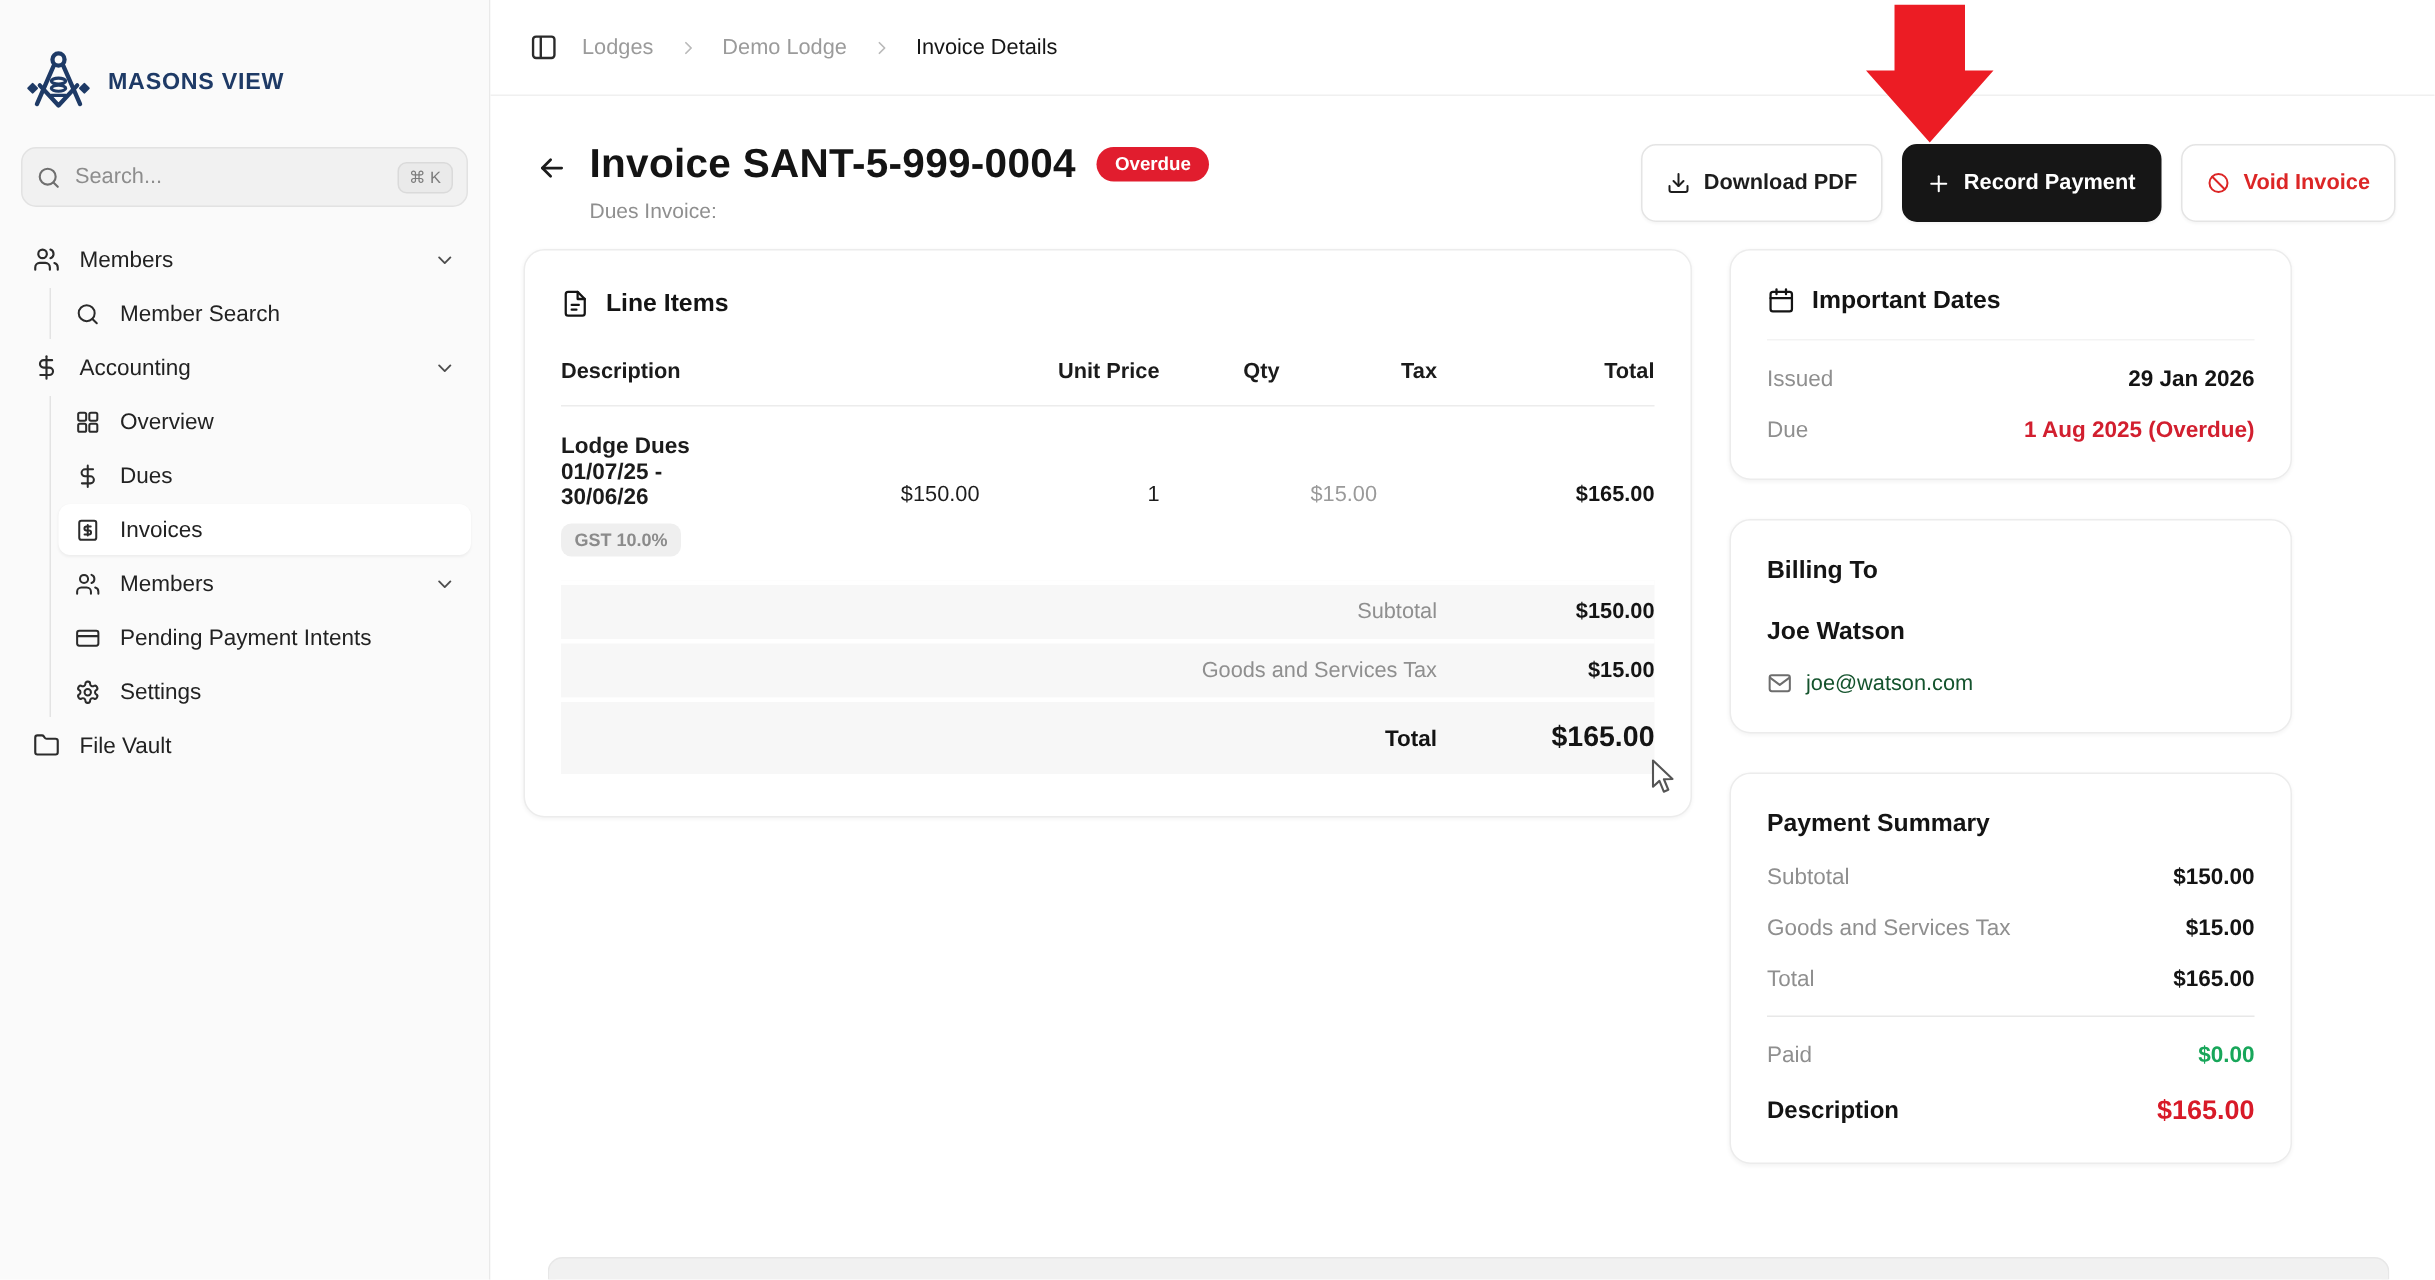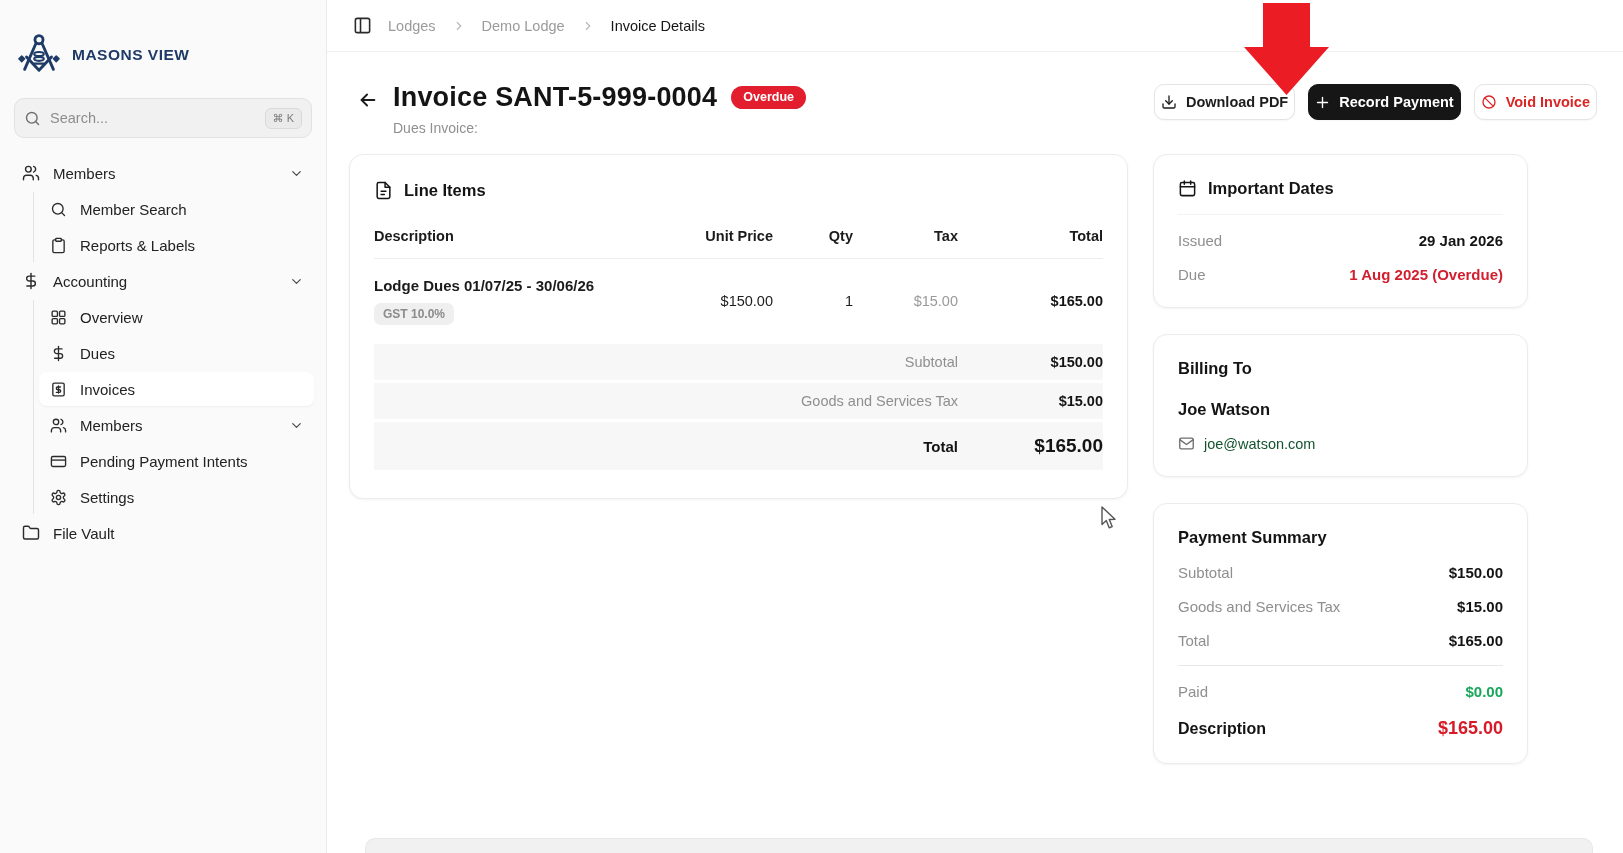--- a/index.html
+++ b/index.html
@@ -35,41 +35,41 @@
   }
   .nav-item .ni-ic { color:#2b2b2b; flex:0 0 auto; display:flex; }
   .nav-item .chev { margin-left:auto; color:#4d4d4d; display:flex; }
   .nav-item.active { background:#ffffff; box-shadow:0 1px 2px rgba(0,0,0,.05); }
   .sub-group { margin-left:21px; border-left:1px solid #e3e3e3; padding-left:5px; }
   .sub-group .nav-item { padding-left:11px; }
 
   
   .main { position:absolute; left:327px; top:0; right:0; bottom:0; background:#fff; }
   .topbar {
-    height:52px; display:flex; align-items:center; gap:16px; padding:0 26px;
+    height:64px; display:flex; align-items:center; gap:16px; padding:0 26px;
     border-bottom:1px solid #f0f0f0;
   }
   .crumb { font-size:14.5px; color:#9b9b9b; cursor:pointer; }
   .crumb.current { color:#161616; cursor:default; }
   .crumb-sep { color:#b9b9b9; display:flex; }
   .panel-toggle { color:#2a2a2a; display:flex; cursor:pointer; }
 
   .header-row { display:flex; align-items:flex-start; padding:30px 26px 0 30px; }
   .back-btn { margin-top:7px; color:#1c1c1c; cursor:pointer; display:flex; }
   .title-block { margin-left:14px; }
   .title-line { display:flex; align-items:center; gap:14px; }
   .page-title { font-size:27px; font-weight:800; letter-spacing:.2px; color:#141414; }
   .status-pill {
     background:#e11d2e; color:#fff; font-size:12.5px; font-weight:700;
     border-radius:999px; padding:5px 12px; line-height:1;
   }
   .subtitle { margin-top:7px; font-size:14px; color:#8f8f8f; }
   .actions { margin-left:auto; display:flex; gap:13px; align-items:center; margin-top:2px; }
   .btn {
-    display:flex; align-items:center; gap:9px; height:36px; padding:0 6px;
+    display:flex; align-items:center; gap:9px; height:52px; padding:0 16px;
     border-radius:10px; border:1px solid #e4e4e4; background:#fff;
     font-size:14.5px; font-weight:600; color:#1d1d1d; cursor:pointer;
     box-shadow:0 1px 2px rgba(0,0,0,.04); white-space:nowrap;
   }
   .btn-dark { background:#161616; border-color:#161616; color:#fff; }
   .btn-danger { color:#dc2626; }
   .btn-danger .b-ic { color:#dc2626; }
 
   
   .content { display:flex; gap:25px; padding:18px 0 0 22px; align-items:flex-start; }
@@ -81,21 +81,21 @@
   .right-col { width:375px; display:flex; flex-direction:column; gap:26px; }
 
   .card-head { display:flex; align-items:center; gap:11px; font-size:16.5px; font-weight:800; color:#141414; }
   .card-head .ch-ic { display:flex; color:#141414; }
 
   
   .li-table { margin-top:28px; }
   .li-grid { display:grid; grid-template-columns:1fr 120px 80px 105px 145px; align-items:center; }
   .col-r { text-align:right; }
   .thead-row { padding-bottom:14px; border-bottom:1px solid #ececec; font-size:14.5px; font-weight:700; color:#1b1b1b; }
-  .item-row { padding:18px 0 16px; font-size:14.5px; }
+  .item-row { padding:18px 0 16px; font-size:14.5px;gap:40px; }
   .item-desc { font-weight:700; color:#1b1b1b; font-size:15px; }
   .tax-badge {
     display:inline-block; margin-top:9px; background:#efefef; color:#8b8b8b;
     font-size:12px; font-weight:600; border-radius:7px; padding:4px 9px;
   }
   .num { color:#1d1d1d; }
   .num-muted { color:#9a9a9a; }
   .num-strong { font-weight:700; color:#141414; }
   .sum-row { background:#f7f7f7; padding:10px 0; border-top:3px solid #ffffff; font-size:14.5px; }
   .sum-label { grid-column:1 / 5; text-align:right; color:#8f8f8f; }
@@ -184,29 +184,20 @@
 
     <div class="sub-group">
       <div class="nav-item">
         <span class="ni-ic">
             <svg width="17" height="17" viewBox="0 0 24 24" fill="none" stroke="currentColor" stroke-width="1.9" stroke-linecap="round">
               <circle cx="11" cy="11" r="7.5"></circle>
               <line x1="20.5" y1="20.5" x2="16.4" y2="16.4"></line>
             </svg>
           </span>
         <span>Member Search</span>
-      </div>
-      <div class="nav-item">
-        <span class="ni-ic">
-            <svg width="17" height="17" viewBox="0 0 24 24" fill="none" stroke="currentColor" stroke-width="1.9" stroke-linecap="round" stroke-linejoin="round">
-              <rect x="8" y="2" width="8" height="4" rx="1"></rect>
-              <path d="M16 4h2a2 2 0 0 1 2 2v14a2 2 0 0 1-2 2H6a2 2 0 0 1-2-2V6a2 2 0 0 1 2-2h2"></path>
-            </svg>
-          </span>
-        <span>Reports &amp; Labels</span>
       </div>
     </div>
 
     <div class="nav-item">
       <span class="ni-ic">
           <svg width="18" height="18" viewBox="0 0 24 24" fill="none" stroke="currentColor" stroke-width="1.9" stroke-linecap="round">
             <line x1="12" y1="2" x2="12" y2="22"></line>
             <path d="M17 5.5H9.5a3.3 3.3 0 0 0 0 6.6h5a3.3 3.3 0 0 1 0 6.6H6.5"></path>
           </svg>
         </span>

